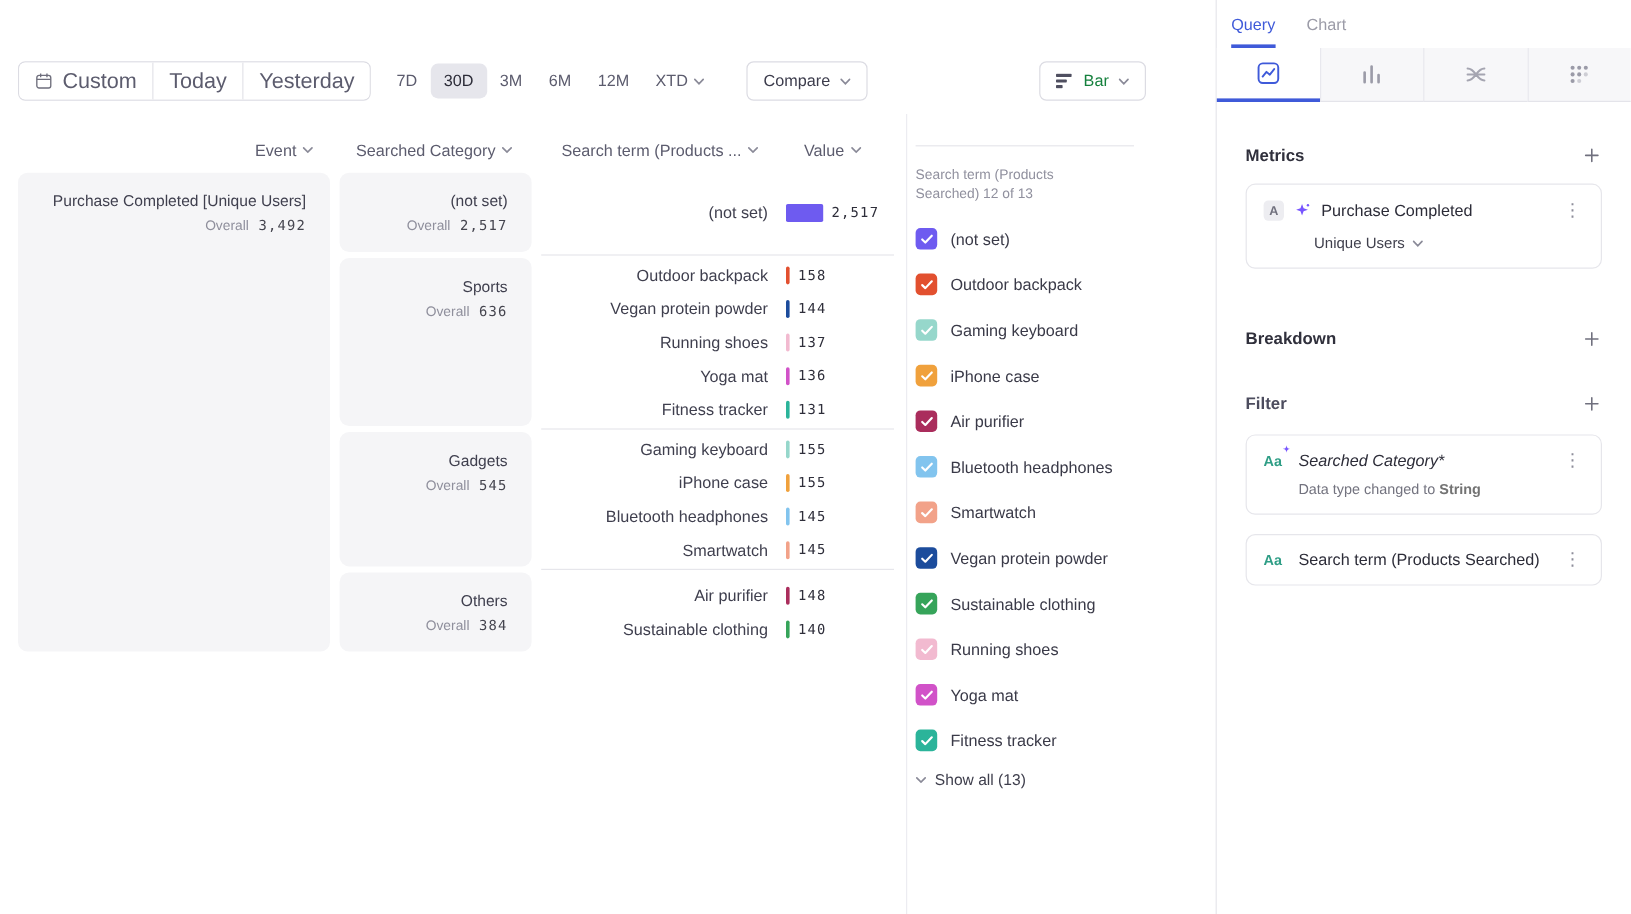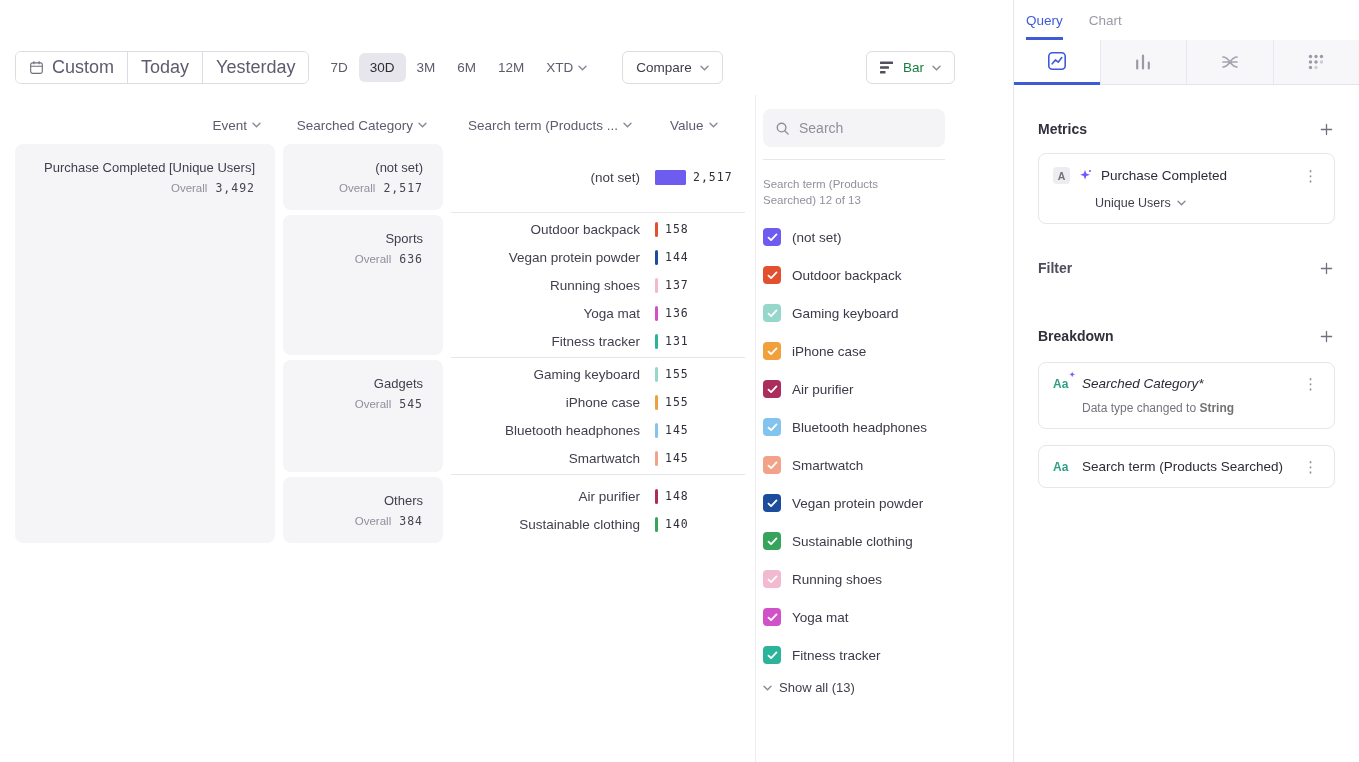--- a/index.html
+++ b/index.html
@@ -338,29 +338,20 @@
               </div>
             </div>
           </div>
         </div>
       </div>
   </div>
 
   <div class="v-div"></div>
 
   <div class="legend">
-    <div class="search-box">
-      <span>
-        <svg width="15" height="15" viewBox="0 0 16 16" fill="none" stroke="#8f8f9c" stroke-width="1.5">
-            <circle cx="7" cy="7" r="4.6"></circle>
-            <path d="M10.6 10.6L14 14" stroke-linecap="round"></path>
-          </svg>
-      </span>
-      <input type="text" placeholder="Search" style="">
-    </div>
     <div class="legend-divider"></div>
     <div class="list-label">Search term (Products Searched) 12 of 13</div>
     <div class="legend-list">
         <div class="legend-item">
           <span class="cb" style="background: rgb(110, 91, 240);">
             <svg width="11" height="9" viewBox="0 0 11 9" fill="none">
               <path d="M1.5 4.6L4.1 7.1L9.5 1.4" stroke="#fff" stroke-width="1.8" stroke-linecap="round" stroke-linejoin="round"></path>
             </svg>
           </span>
           <span class="legend-label">(not set)</span>
@@ -536,37 +527,37 @@
         <div class="measure">
           <span>Unique Users</span>
           <span class="caret">
               <svg width="9" height="6" viewBox="0 0 9 6" fill="none">
                 <path d="M1 1.2L4.5 4.8L8 1.2" stroke="currentColor" stroke-width="1.4" stroke-linecap="round"></path>
               </svg>
             </span>
         </div>
       </div>
 
+      <div class="sb-head breakdown-head">
+        <span class="sb-title">Breakdown</span>
+        <span class="plus">
+          <svg width="13" height="13" viewBox="0 0 14 14" fill="none" stroke="#70707e" stroke-width="1.4" stroke-linecap="round">
+              <path d="M7 1.5v11M1.5 7h11"></path>
+            </svg>
+        </span>
+      </div>
+
       <div class="sb-head filter-head">
         <span class="sb-title filter-title">Filter</span>
         <span class="plus">
           <svg width="13" height="13" viewBox="0 0 14 14" fill="none" stroke="#70707e" stroke-width="1.4" stroke-linecap="round">
               <path d="M7 1.5v11M1.5 7h11"></path>
             </svg>
         </span>
       </div>
-
-      <div class="sb-head breakdown-head">
-        <span class="sb-title">Breakdown</span>
-        <span class="plus">
-          <svg width="13" height="13" viewBox="0 0 14 14" fill="none" stroke="#70707e" stroke-width="1.4" stroke-linecap="round">
-              <path d="M7 1.5v11M1.5 7h11"></path>
-            </svg>
-        </span>
-      </div>
       <div class="card bd-card">
         <div class="card-row">
           <span class="aa"><span>Aa</span><span class="aa-spark">✦</span></span>
           <span class="card-title italic">Searched Category*</span>
           <span class="kebab">⋮</span>
         </div>
         <div class="bd-note">
           <span>Data type changed to </span><span class="note-strong">String</span>
         </div>
       </div>

